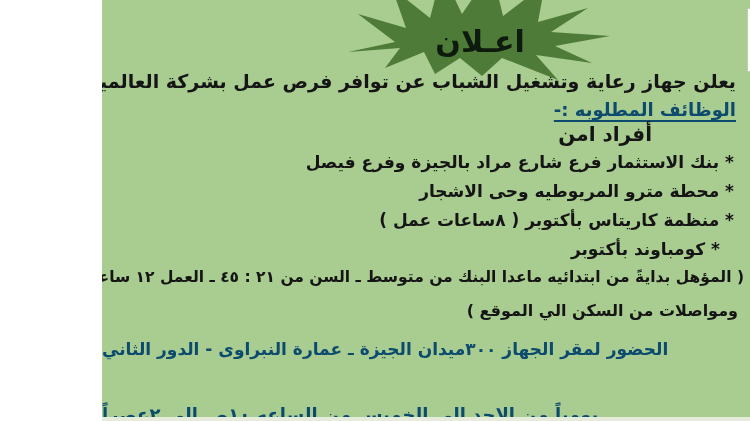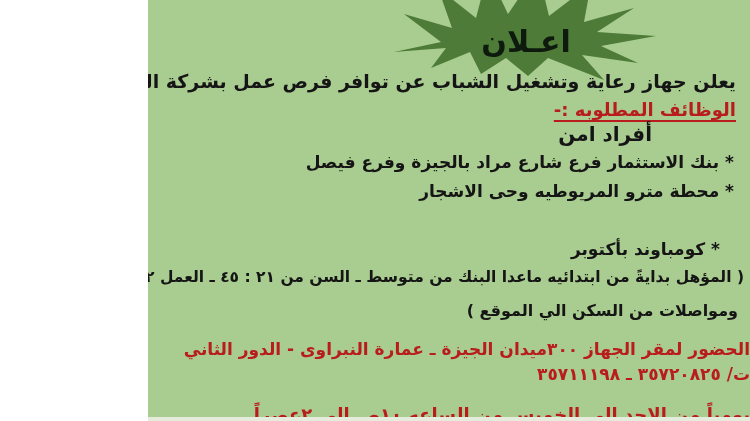--- a/index.html
+++ b/index.html
@@ -1,44 +1,44 @@
 <!DOCTYPE html>
 <html lang="ar" dir="rtl"><head>
 <meta charset="utf-8">
 <style>
   html, body { margin: 0; padding: 0; }
   .page {
     position: relative;
-    width: 602px;
+    width: 648px;
     height: 421px;
     background: #a9cc90;
     overflow: hidden;
     direction: rtl;
     font-family: "DejaVu Sans", sans-serif;
   }
   .line {
     position: absolute;
     white-space: nowrap;
     font-weight: 700;
     color: #151515;
     line-height: 1.25;
   }
-  .red { color: #b91c1c; }
+  .red { color: #0c4a6e; }
   .intro        { top: 70px;  right: 14px; font-size: 19px; }
   .jobs-heading { top: 99px;  right: 14px; font-size: 18px;
                   text-decoration: underline; text-underline-offset: 4px;
                   text-decoration-thickness: 2px; }
   .job-title    { top: 122px; right: 98px; font-size: 20px; }
   .loc-0 { top: 152px; right: 16px; font-size: 17px; }
   .loc-1 { top: 181px; right: 16px; font-size: 17px; }
   .loc-2 { top: 210px; right: 16px; font-size: 17px; }
   .loc-3 { top: 239px; right: 30px; font-size: 17px; }
   .cond1 { top: 268px; right: 6px;  font-size: 15.5px; }
   .cond2 { top: 301px; right: 12px; font-size: 16px; margin-left: 40px; }
-  .centered { left: 0; right: 0; text-align: right; padding-left: 37px; }
+  .centered { left: 0; right: 0; text-align: left; }
   .address  { top: 339px; font-size: 17px; }
   .phone    { top: 364px; font-size: 17px; letter-spacing: 1px; }
   .schedule { top: 404px; font-size: 18px; }
   .burst { position: absolute; left: 238px; top: 0; }
   .burst text {
     font-family: "DejaVu Sans", sans-serif;
     font-weight: 700;
   }
   .logo { position: absolute; left: 645px; top: 8px; }
   .bottom-strip {
@@ -83,23 +83,23 @@
   </svg>
 
   <div class="line intro">يعلن جهاز رعاية وتشغيل الشباب عن توافر فرص عمل بشركة العالميه للامن والحراسه</div>
 
   <div class="line jobs-heading red">الوظائف المطلوبه :-</div>
 
   <div class="line loc-0">* بنك الاستثمار فرع شارع مراد بالجيزة وفرع فيصل</div>
 
   <div class="line job-title">أفراد امن</div>
   <div class="line loc-1">* محطة مترو المريوطيه وحى الاشجار</div>
+  <div class="line loc-2">* منظمة كاريتاس بأكتوبر ( ٨ساعات عمل )</div>
   <div class="line loc-3">* كومباوند بأكتوبر</div>
 
   <div class="line cond1">( المؤهل بدايةً من ابتدائيه ماعدا البنك من متوسط ـ السن من ٢١ : ٤٥ ـ العمل ١٢ ساعه ـ يوجد سكن</div>
   <div class="line cond2">ومواصلات من السكن الي الموقع )</div>
 
   <div class="line centered address red">الحضور لمقر الجهاز ٣٠٠ميدان الجيزة ـ عمارة النبراوى - الدور الثاني</div>
-  <div class="line centered phone red">ت/ ٣٥٧٢٠٨٢٥ ـ ٣٥٧١١١٩٨</div>
   <div class="line centered schedule red">يومياً من الاحد الي الخميس من الساعه ١٠ص الي ٢عصراً</div>
 
   <div class="bottom-strip"></div>
 </div>
 
 </body></html>

